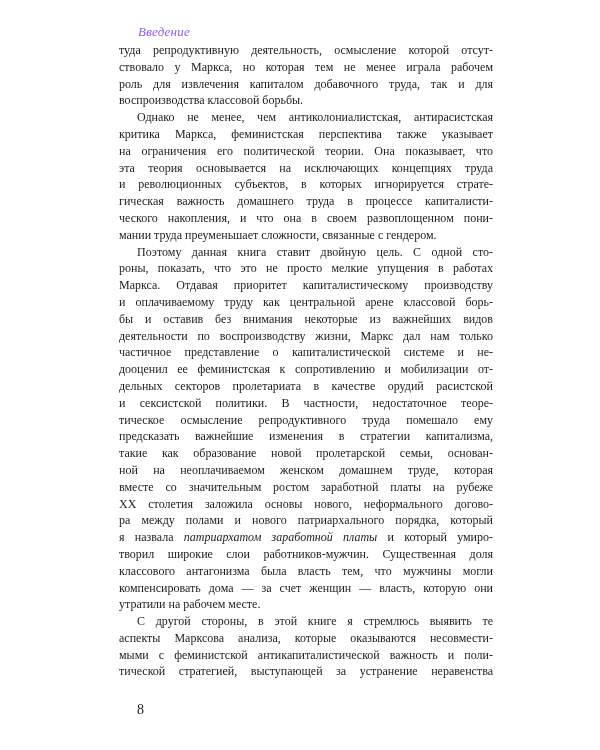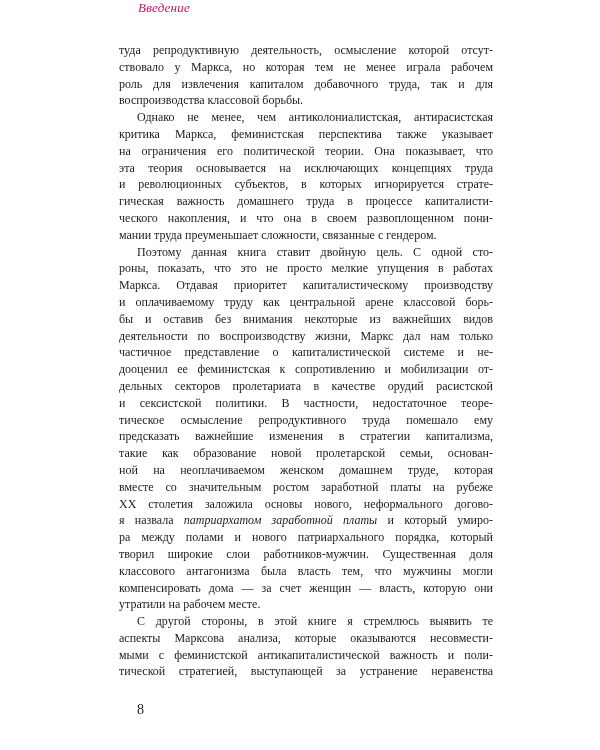--- a/index.html
+++ b/index.html
@@ -12,24 +12,24 @@
     width: 600px;
     height: 750px;
     background: #ffffff;
     overflow: hidden;
     font-family: "Liberation Serif", serif;
     color: #1c1c1c;
   }
   .running-header {
     position: absolute;
     left: 138px;
-    top: 0;
+    top: 24px;
     font-size: 13px;
     font-style: italic;
-    color: #be185d;
+    color: #8b5cf6;
     letter-spacing: 0.2px;
   }
   .text-block {
     position: absolute;
     left: 119px;
     top: 42px;
     width: 374px;
   }
   .line {
     font-size: 12px;
@@ -85,22 +85,22 @@
       <div class="line">частичное представление о капиталистической системе и не-</div>
       <div class="line">дооценил ее феминистская к сопротивлению и мобилизации от-</div>
       <div class="line">дельных секторов пролетариата в качестве орудий расистской</div>
       <div class="line">и сексистской политики. В частности, недостаточное теоре-</div>
       <div class="line">тическое осмысление репродуктивного труда помешало ему</div>
       <div class="line">предсказать важнейшие изменения в стратегии капитализма,</div>
       <div class="line">такие как образование новой пролетарской семьи, основан-</div>
       <div class="line">ной на неоплачиваемом женском домашнем труде, которая</div>
       <div class="line">вместе со значительным ростом заработной платы на рубеже</div>
       <div class="line">XX столетия заложила основы нового, неформального догово-</div>
+      <div class="line">ра между полами и нового патриархального порядка, который</div>
       <div class="line"><span>я назвала </span><span class="italic">патриархатом заработной платы</span><span> и который умиро-</span></div>
-      <div class="line">ра между полами и нового патриархального порядка, который</div>
       <div class="line">творил широкие слои работников-мужчин. Существенная доля</div>
       <div class="line">классового антагонизма была власть тем, что мужчины могли</div>
       <div class="line">компенсировать дома — за счет женщин — власть, которую они</div>
       <div class="line endpar">утратили на рабочем месте.</div>
       <div class="line indent">С другой стороны, в этой книге я стремлюсь выявить те</div>
       <div class="line">аспекты Марксова анализа, которые оказываются несовмести-</div>
       <div class="line">мыми с феминистской антикапиталистической важность и поли-</div>
       <div class="line">тической стратегией, выступающей за устранение неравенства</div>
     </div>
 

